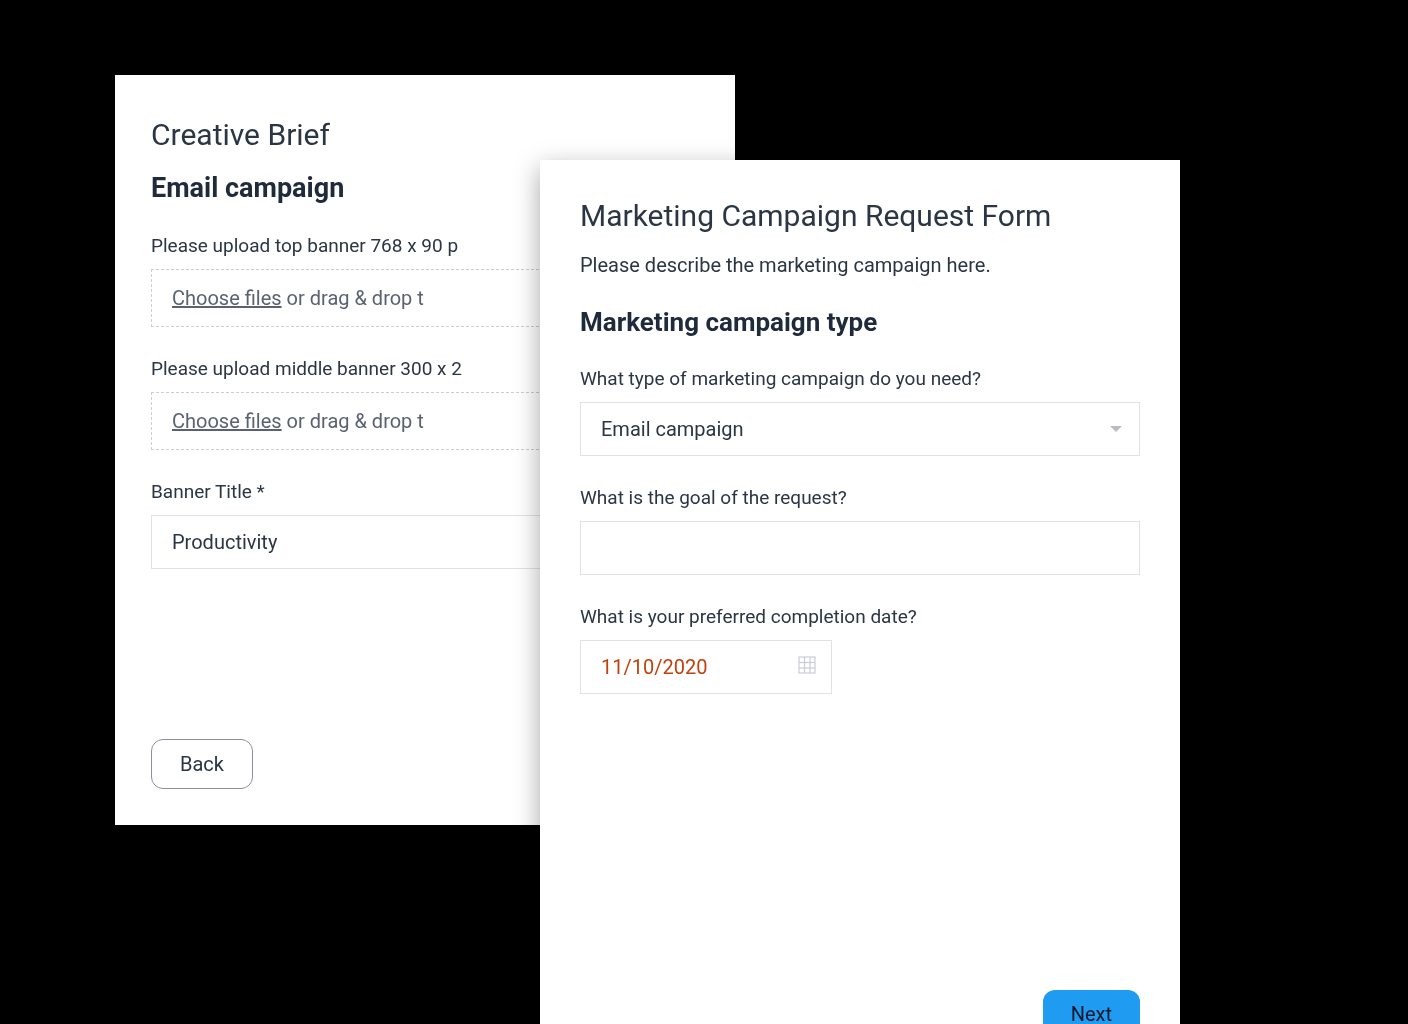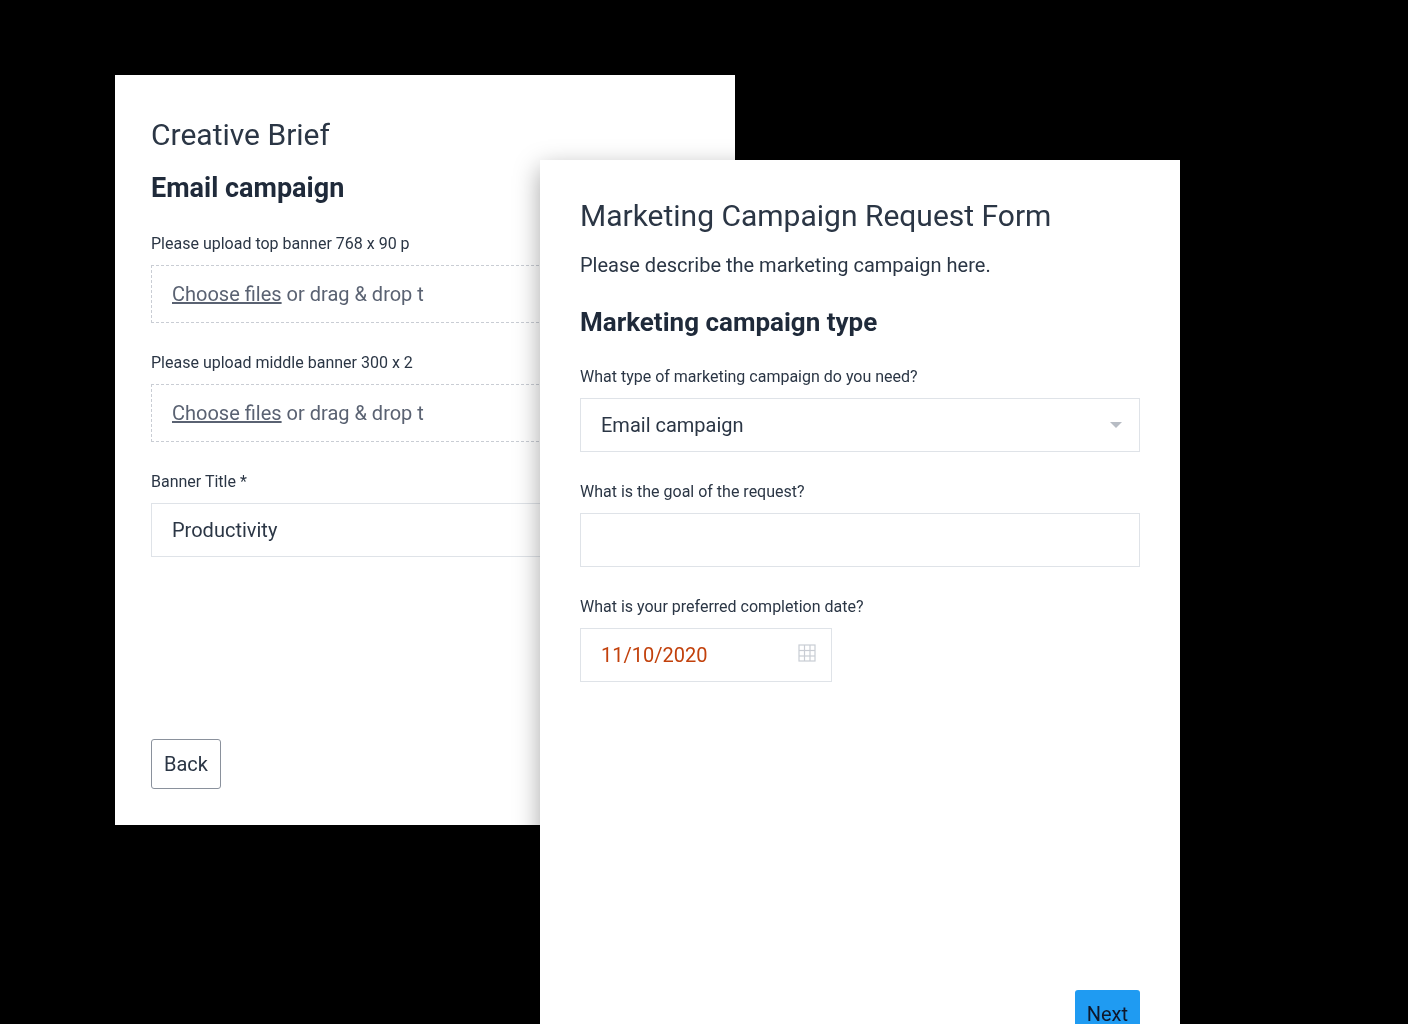--- a/index.html
+++ b/index.html
@@ -57,21 +57,21 @@
       color: #1f2a3a;
       margin-bottom: 30px;
       margin-top: 22px;
     }
     .desc-text {
       font-size: 20px;
       color: #2b3645;
       margin-bottom: 30px;
     }
     .field-label {
-      font-size: 16px;
+      font-size: 19px;
       color: #2b3645;
       margin-bottom: 12px;
       display: block;
     }
     .dropzone {
       border: 1.5px dashed #c9cdd4;
       padding: 16px 20px;
       font-size: 20px;
       color: #5a6272;
       margin-bottom: 30px;
@@ -133,24 +133,24 @@
     }
     .calendar-icon {
       position: absolute;
       right: 16px;
       top: 50%;
       transform: translateY(-50%);
       pointer-events: none;
     }
     .btn {
       font-size: 20px;
-      padding: 12px 12px;
+      padding: 12px 28px;
       cursor: pointer;
       font-family: inherit;
-      border-radius: 3px;
+      border-radius: 12px;
     }
     .btn-secondary {
       background: #fff;
       color: #2b3645;
       border: 1px solid #8a919c;
     }
     .btn-primary {
       background: #1f9bf2;
       color: #0f172a;
       border: none;

